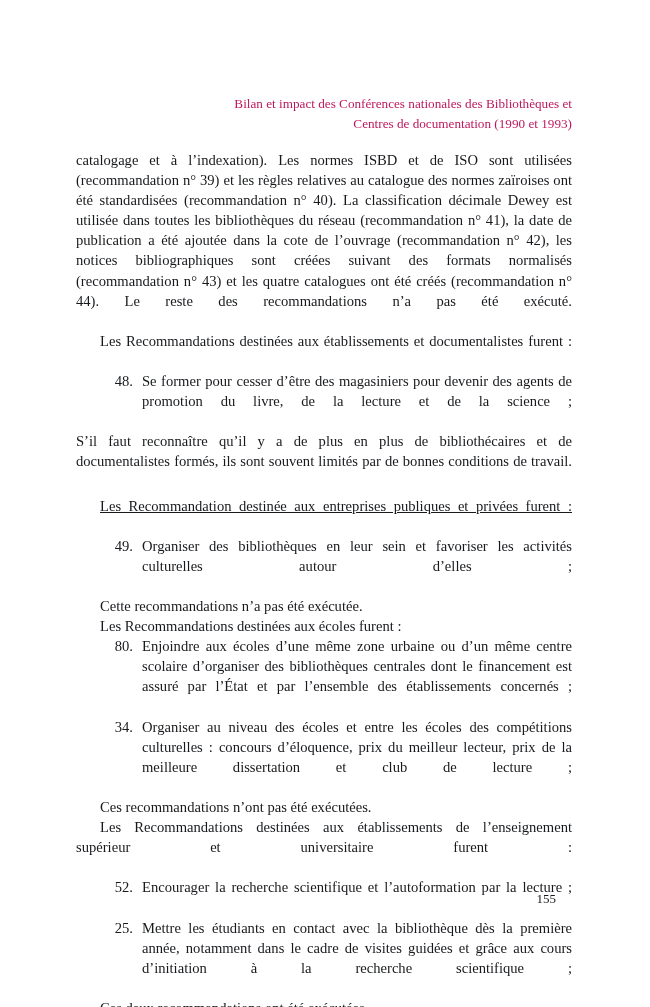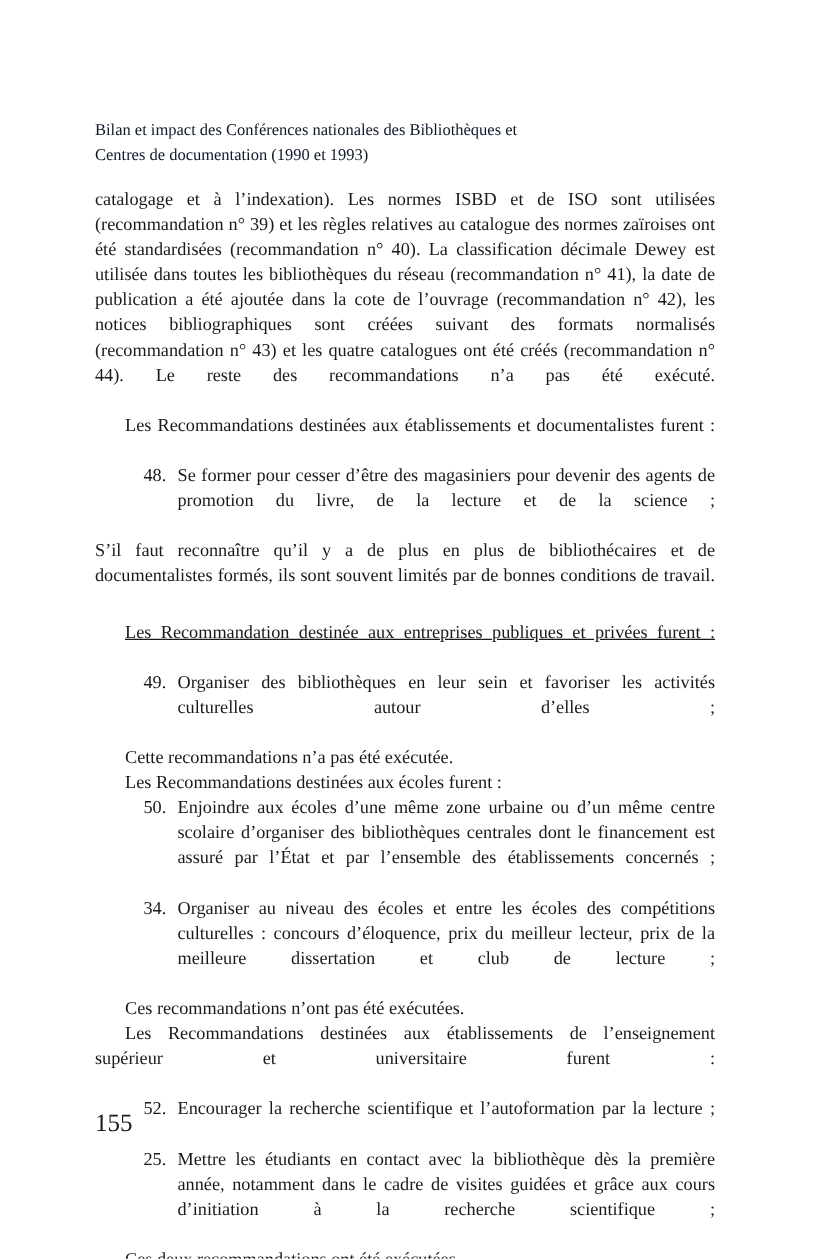--- a/index.html
+++ b/index.html
@@ -23,24 +23,24 @@
     height: 1007px;
     overflow: hidden;
   }
 
   
   .running-header {
     position: absolute;
     left: 76px;
     top: 94px;
     width: 496px;
-    text-align: left;
+    text-align: right;
     font-size: 13.2px;
     line-height: 19.5px;
-    color: #0f172a;
+    color: #be185d;
   }
   .running-header .hdr-line { display: block; }
 
   
   .body-block {
     position: absolute;
     left: 76px;
     top: 150px;
     width: 496px;
     font-size: 14.6px;
@@ -85,25 +85,25 @@
   .rec-item .rec-text { display: block; }
   .rec-item .rec-text::after {
     content: "";
     display: inline-block;
     width: 100%;
   }
 
   
   .folio {
     position: absolute;
-    left: 76px;
+    left: 60px;
     top: 889px;
     width: 496px;
-    text-align: left;
-    font-size: 20px;
+    text-align: right;
+    font-size: 13px;
     line-height: 20.1px;
   }
 </style>
 </head>
 <body>
 
 <div class="page">
 
   <div class="running-header">
     <span class="hdr-line">Bilan et impact des Conférences nationales des Bibliothèques et</span>
@@ -128,21 +128,21 @@
     <div class="para rec-item">
       <span class="rec-num">49.</span>
       <span class="rec-text">Organiser des bibliothèques en leur sein et favoriser les activités culturelles autour d’elles ;</span>
     </div>
 
     <p class="para indent-first nostretch">Cette recommandations n’a pas été exécutée.</p>
 
     <p class="para indent-first nostretch">Les Recommandations destinées aux écoles furent :</p>
 
     <div class="para rec-item">
-      <span class="rec-num">50.</span>
+      <span class="rec-num">80.</span>
       <span class="rec-text">Enjoindre aux écoles d’une même zone urbaine ou d’un même centre scolaire d’organiser des bibliothèques centrales dont le financement est assuré par l’État et par l’ensemble des établissements concernés ;</span>
     </div>
 
     <div class="para rec-item">
       <span class="rec-num">34.</span>
       <span class="rec-text">Organiser au niveau des écoles et entre les écoles des compétitions culturelles : concours d’éloquence, prix du meilleur lecteur, prix de la meilleure dissertation et club de lecture ;</span>
     </div>
 
     <p class="para indent-first nostretch">Ces recommandations n’ont pas été exécutées.</p>
 

